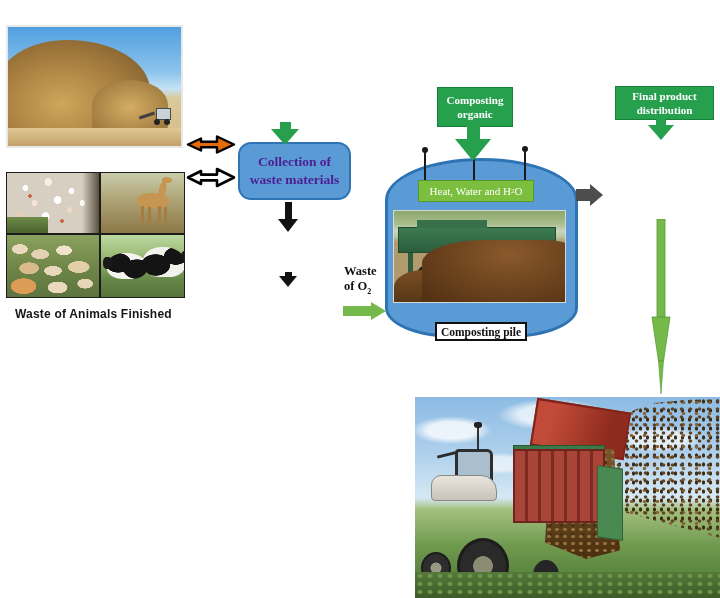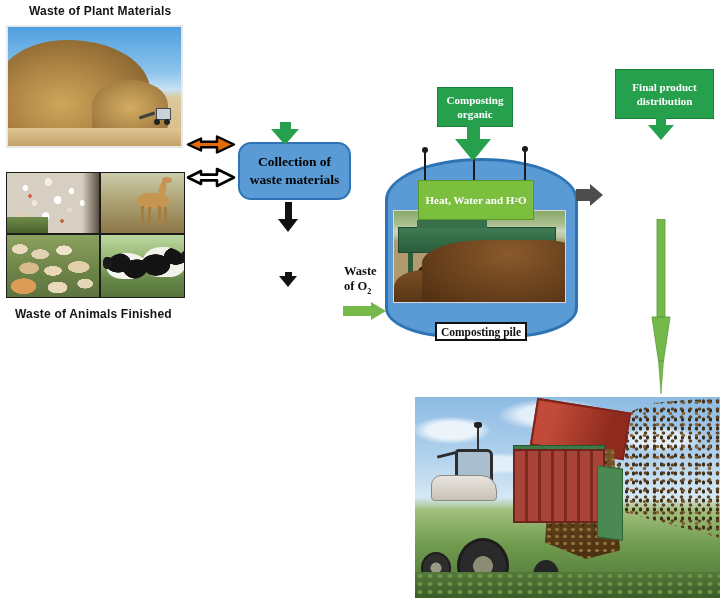--- a/index.html
+++ b/index.html
@@ -10,21 +10,21 @@
 
 
 .ph-title{position:absolute;font-family:"Liberation Sans",sans-serif;font-weight:bold;
   font-size:12px;color:#151515;letter-spacing:.2px}
 
 
 .gbox{position:absolute;background:#27A04D;border:1px solid #16813A;color:#fff;
   font-weight:bold;font-size:11px;line-height:1.3;text-align:center;
   display:flex;align-items:center;justify-content:center;padding:2px;z-index:4}
 .bbox{position:absolute;background:#5B9BD5;border:2px solid #2E74B5;border-radius:13px;
-  color:#000000;font-weight:bold;text-align:center;display:flex;align-items:center;
+  color:#4c1d95;font-weight:bold;text-align:center;display:flex;align-items:center;
   justify-content:center;line-height:1.35;padding:2px 4px;z-index:4}
 
 
 .varrow{position:absolute;z-index:5}
 .varrow::before{content:"";display:block;margin:0 auto;width:var(--w);height:var(--shaft);background:var(--c)}
 .varrow::after{content:"";display:block;margin:0 auto;width:0;height:0;
   border-left:var(--hw) solid transparent;border-right:var(--hw) solid transparent;
   border-top:var(--head) solid var(--c)}
 .harrow{position:absolute;display:flex;align-items:center;z-index:5}
 .harrow::before{content:"";width:var(--shaft);height:var(--w);background:var(--c)}
@@ -35,22 +35,22 @@
 
 .supply{position:absolute;left:344px;top:264px;width:46px;font-weight:bold;font-size:12.5px;
   color:#111;line-height:1.2;text-align:left;z-index:4}
 .supply sub{font-size:8px}
 
 
 .cyl{position:absolute;left:385px;top:158px;width:193px;height:180px;background:#5B9BD5;
   border:3px solid #2E74B5;border-radius:96px 96px 70px 70px / 42px 42px 30px 30px;z-index:1}
 .pin{position:absolute;width:2px;background:#1a1a1a;z-index:3}
 .pin::before{content:"";position:absolute;left:-2px;top:-5px;width:6px;height:6px;border-radius:50%;background:#1a1a1a}
-.heatbar{position:absolute;left:418px;top:180px;width:116px;height:40px;background:#7CBF3F;
-  border:1px solid #59982B;color:#fff;font-weight:bold;font-size:11px;display:flex;
+.heatbar{position:absolute;left:418px;top:180px;width:116px;height:22px;background:#7CBF3F;
+  border:1px solid #59982B;color:#fff;font-weight:normal;font-size:11px;display:flex;
   align-items:center;justify-content:center;z-index:3}
 .heatbar sub{font-size:7px}
 .pilelabel{position:absolute;left:435px;top:322px;width:92px;height:19px;background:#fff;
   border:2px solid #111;color:#111;font-weight:bold;font-size:11.5px;display:flex;
   align-items:center;justify-content:center;z-index:3}
 
 
 .ellipse{position:absolute;left:597px;top:162px;width:121px;height:58px;background:#DE8F8F;
   border:2px solid #8F3434;border-radius:50%;color:#7A2424;font-weight:bold;font-size:11.5px;
   line-height:1.35;display:flex;flex-direction:column;align-items:center;justify-content:center;z-index:4}
@@ -185,21 +185,20 @@
   background-size:10px 8px,100% 100%}
 
 
 .longarrow{position:absolute;left:651px;top:219px;z-index:4}
 </style>
 </head>
 <body>
 
 <div id="stage">
 
-  <div class="ph-title" style="left:29px;top:4px">Waste of Plant Materials</div>
   <div class="ph-title" style="left:15px;top:307px">Waste of Animals Finished</div>
 
   <div class="photo plant">
     <div class="p-mound1"></div>
     <div class="p-mound2"></div>
     <div class="p-ground"></div>
     <div class="p-loader">
       <div class="p-arm"></div>
       <div class="p-cab"></div>
       <div class="p-wh1"></div>
@@ -265,21 +264,21 @@
     <div class="pp-leg1"></div>
     <div class="pp-leg2"></div>
     <div class="pp-wheel"></div>
     <div class="pp-pile2"></div>
     <div class="pp-pile"></div>
   </div>
   <div class="pilelabel">Composting pile</div>
 
   <div class="harrow" style="left:576px;top:184px;--c:#4D4D4D;--w:12px;--shaft:14px;--hw:11px;--head:13px"></div>
 
-  <div class="gbox" style="left:615px;top:69px;width:99px;height:50px">Final product distribution</div>
+  <div class="gbox" style="left:615px;top:86px;width:99px;height:34px">Final product distribution</div>
   <div class="varrow" style="left:648px;top:118px;--c:#27A04D;--w:10px;--shaft:7px;--hw:13px;--head:15px"></div>
 
 
   <svg class="longarrow" width="20" height="176" viewBox="0 0 20 176">
     <rect x="6" y="0" width="8" height="98" fill="#76B94B" stroke="#579A33" stroke-width="0.8"></rect>
     <polygon points="1,98 19,98 12.5,142 7.5,142" fill="#76B94B" stroke="#579A33" stroke-width="0.8"></polygon>
     <polygon points="7.5,142 12.5,142 10,175" fill="#76B94B" stroke="#579A33" stroke-width="0.6"></polygon>
   </svg>
 
   <div class="photo tractor">

